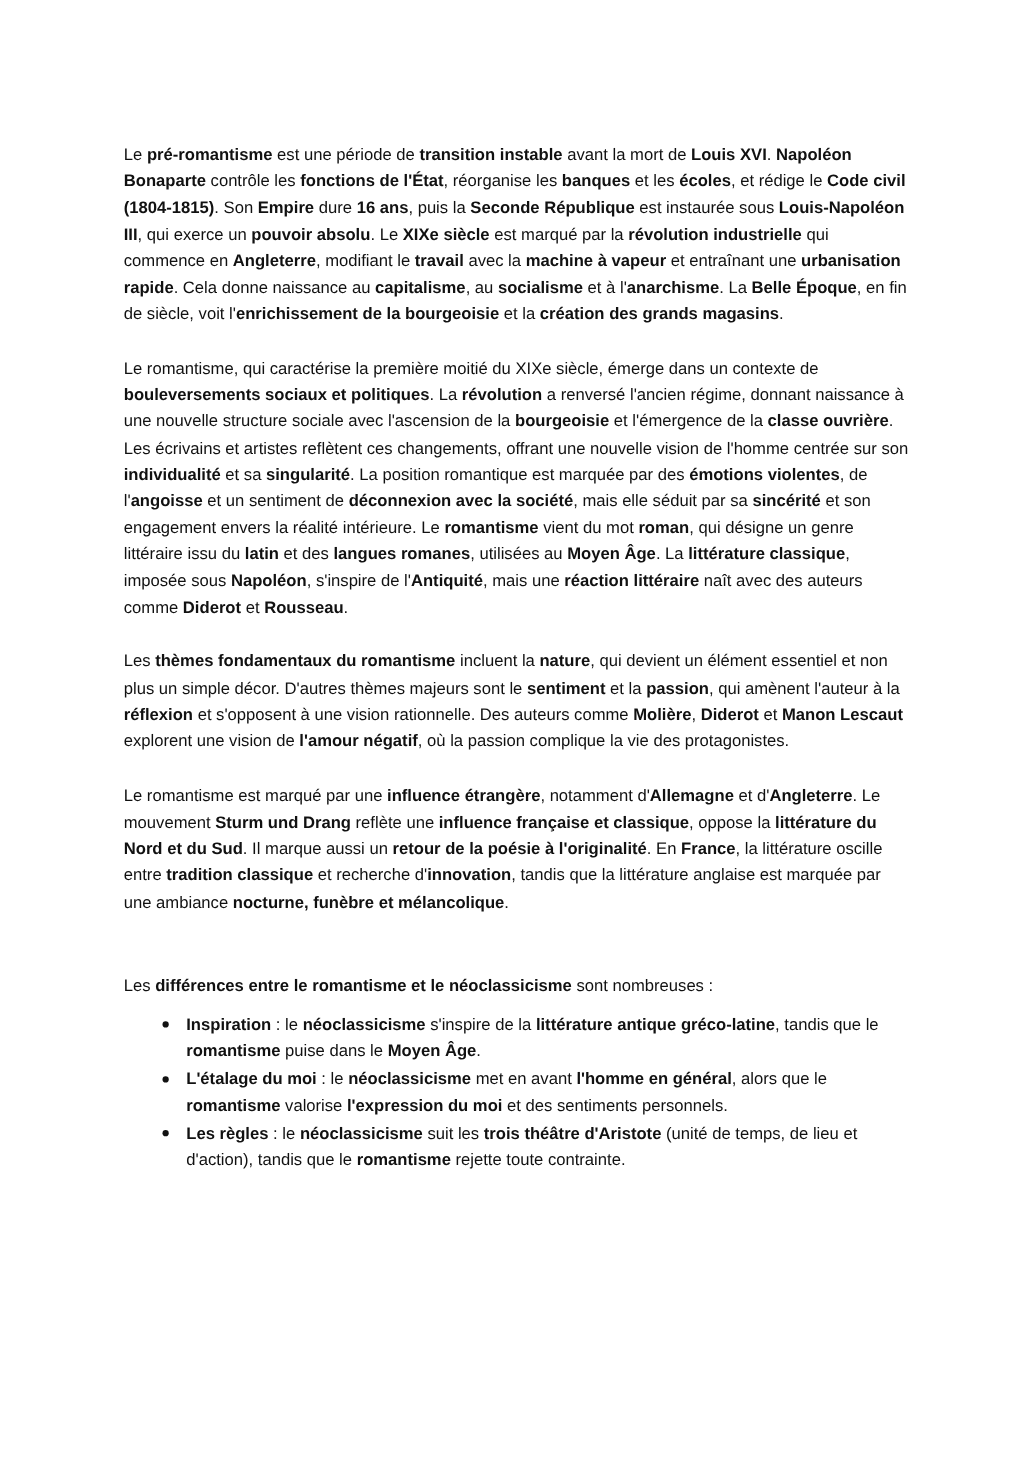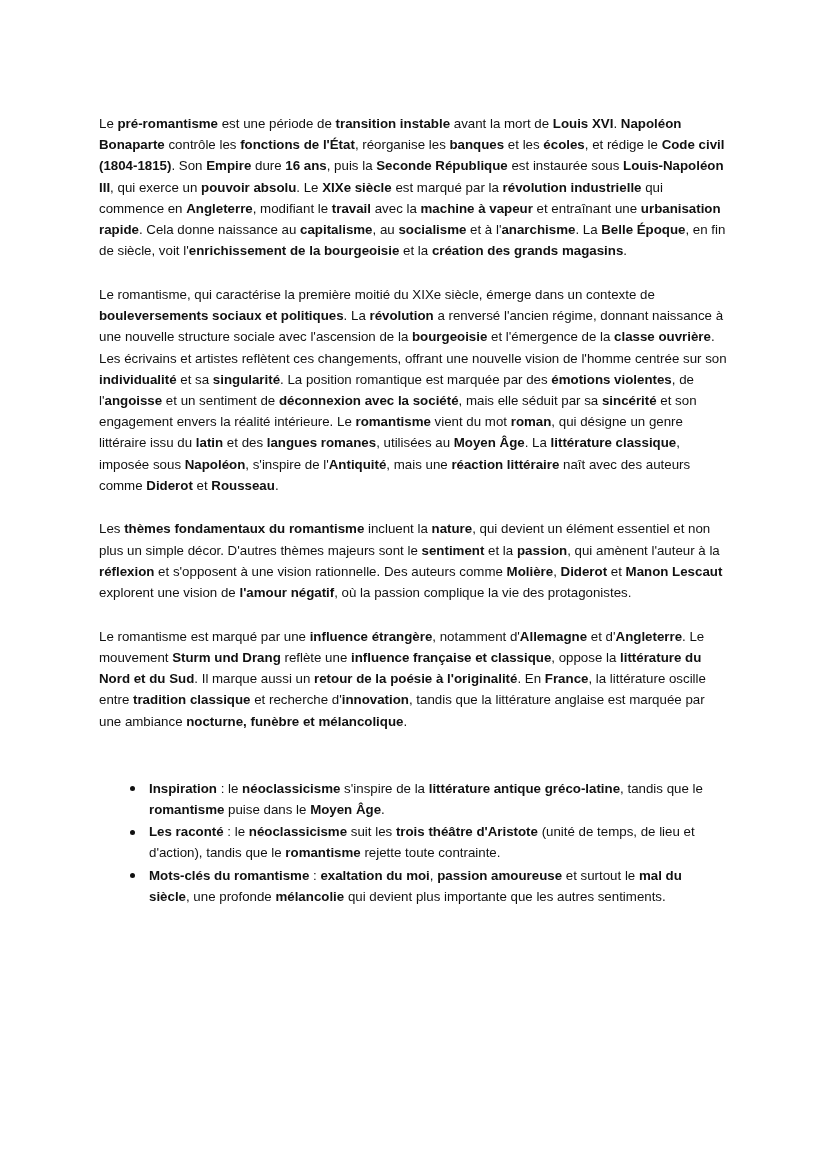--- a/index.html
+++ b/index.html
@@ -80,21 +80,22 @@
 
     <div>
       <p class="para">Le <b>pré-romantisme</b> est une période de <b>transition instable</b> avant la mort de <b>Louis XVI</b>. <b>Napoléon Bonaparte</b> contrôle les <b>fonctions de l'État</b>, réorganise les <b>banques</b> et les <b>écoles</b>, et rédige le <b>Code civil (1804-1815)</b>. Son <b>Empire</b> dure <b>16 ans</b>, puis la <b>Seconde République</b> est instaurée sous <b>Louis-Napoléon III</b>, qui exerce un <b>pouvoir absolu</b>. Le <b>XIXe siècle</b> est marqué par la <b>révolution industrielle</b> qui commence en <b>Angleterre</b>, modifiant le <b>travail</b> avec la <b>machine à vapeur</b> et entraînant une <b>urbanisation rapide</b>. Cela donne naissance au <b>capitalisme</b>, au <b>socialisme</b> et à l'<b>anarchisme</b>. La <b>Belle Époque</b>, en fin de siècle, voit l'<b>enrichissement de la bourgeoisie</b> et la <b>création des grands magasins</b>.</p>
       <p class="para">Le romantisme, qui caractérise la première moitié du XIXe siècle, émerge dans un contexte de <b>bouleversements sociaux et politiques</b>. La <b>révolution</b> a renversé l'ancien régime, donnant naissance à une nouvelle structure sociale avec l'ascension de la <b>bourgeoisie</b> et l'émergence de la <b>classe ouvrière</b>. Les écrivains et artistes reflètent ces changements, offrant une nouvelle vision de l'homme centrée sur son <b>individualité</b> et sa <b>singularité</b>. La position romantique est marquée par des <b>émotions violentes</b>, de l'<b>angoisse</b> et un sentiment de <b>déconnexion avec la société</b>, mais elle séduit par sa <b>sincérité</b> et son engagement envers la réalité intérieure. Le <b>romantisme</b> vient du mot <b>roman</b>, qui désigne un genre littéraire issu du <b>latin</b> et des <b>langues romanes</b>, utilisées au <b>Moyen Âge</b>. La <b>littérature classique</b>, imposée sous <b>Napoléon</b>, s'inspire de l'<b>Antiquité</b>, mais une <b>réaction littéraire</b> naît avec des auteurs comme <b>Diderot</b> et <b>Rousseau</b>.</p>
       <p class="para">Les <b>thèmes fondamentaux du romantisme</b> incluent la <b>nature</b>, qui devient un élément essentiel et non plus un simple décor. D'autres thèmes majeurs sont le <b>sentiment</b> et la <b>passion</b>, qui amènent l'auteur à la <b>réflexion</b> et s'opposent à une vision rationnelle. Des auteurs comme <b>Molière</b>, <b>Diderot</b> et <b>Manon Lescaut</b> explorent une vision de <b>l'amour négatif</b>, où la passion complique la vie des protagonistes.</p>
       <p class="para">Le romantisme est marqué par une <b>influence étrangère</b>, notamment d'<b>Allemagne</b> et d'<b>Angleterre</b>. Le mouvement <b>Sturm und Drang</b> reflète une <b>influence française et classique</b>, oppose la <b>littérature du Nord et du Sud</b>. Il marque aussi un <b>retour de la poésie à l'originalité</b>. En <b>France</b>, la littérature oscille entre <b>tradition classique</b> et recherche d'<b>innovation</b>, tandis que la littérature anglaise est marquée par une ambiance <b>nocturne, funèbre et mélancolique</b>.</p>
     </div>
 
     <div class="spacer-block"></div>
 
+    <p class="section-lead">Les <b>différences entre le romantisme et le néoclassicisme</b> sont nombreuses :</p>
 
     <ul class="diff-list">
       <li><b>Inspiration</b> : le <b>néoclassicisme</b> s'inspire de la <b>littérature antique gréco-latine</b>, tandis que le <b>romantisme</b> puise dans le <b>Moyen Âge</b>.</li>
-      <li><b>Les raconté</b> : le <b>néoclassicisme</b> suit les <b>trois théâtre d'Aristote</b> (unité de temps, de lieu et d'action), tandis que le <b>romantisme</b> rejette toute contrainte.</li>
-      <li><b>Mots-clés du romantisme</b> : <b>exaltation du moi</b>, <b>passion amoureuse</b> et surtout le <b>mal du siècle</b>, une profonde <b>mélancolie</b> qui devient plus importante que les autres sentiments.</li>
+      <li><b>L'étalage du moi</b> : le <b>néoclassicisme</b> met en avant <b>l'homme en général</b>, alors que le <b>romantisme</b> valorise <b>l'expression du moi</b> et des sentiments personnels.</li>
+      <li><b>Les règles</b> : le <b>néoclassicisme</b> suit les <b>trois théâtre d'Aristote</b> (unité de temps, de lieu et d'action), tandis que le <b>romantisme</b> rejette toute contrainte.</li>
     </ul>
 
   </div>
 </div>
 
 </body></html>

